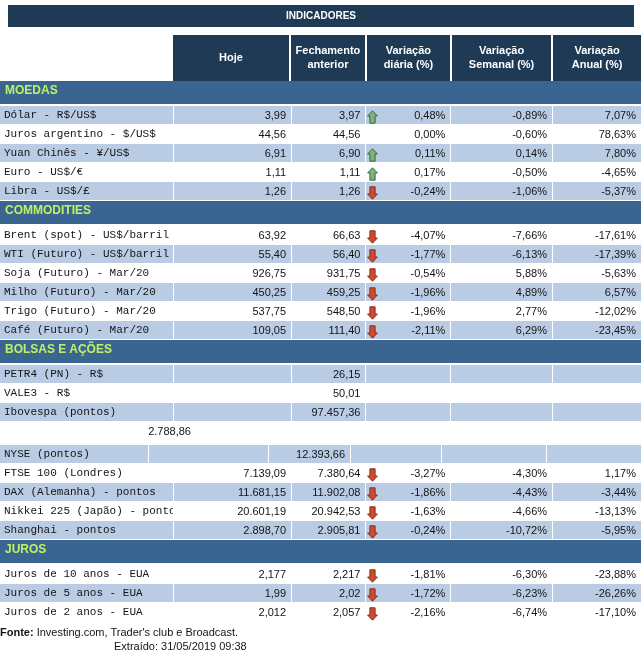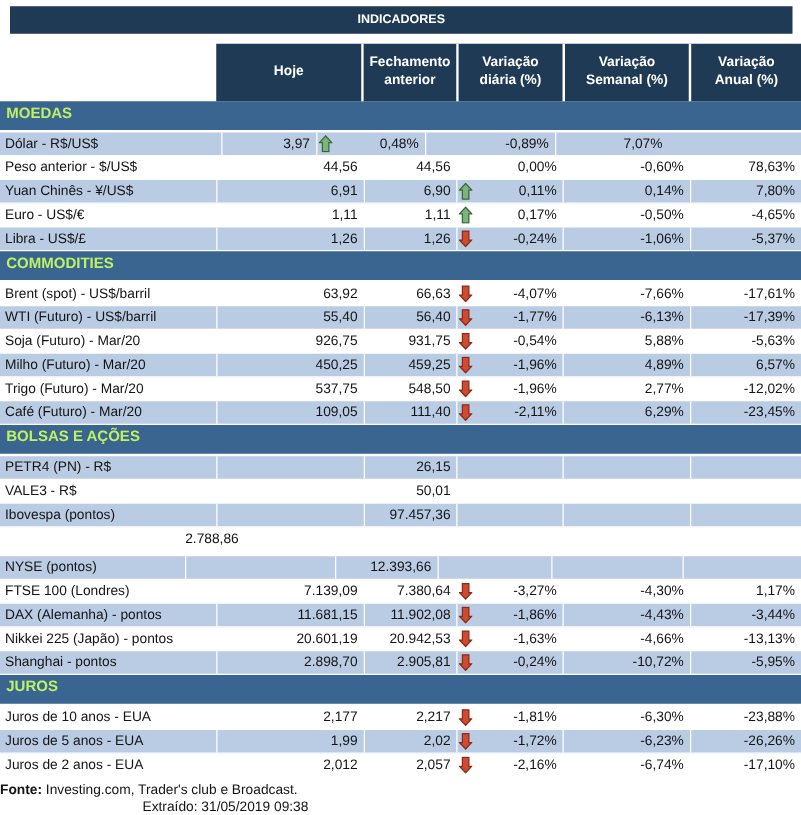--- a/index.html
+++ b/index.html
@@ -21,23 +21,23 @@
   .section{margin-top:0;}
   .section-band{height:23px;background:var(--section-blue);color:#bef264;font-weight:bold;
     font-size:12px;box-sizing:border-box;padding:2px 0 0 5px;margin-bottom:2px;}
 
   .row{display:flex;height:19px;box-sizing:border-box;border-bottom:1px solid #fff;
     line-height:18px;background:#fff;}
   .row.shaded{background:var(--row-shade);}
   .row.gap-before{margin-top:4px;gap:18px;}
   .cell{box-sizing:border-box;border-right:1px solid #fff;overflow:hidden;white-space:nowrap;}
   .cell:last-child{border-right:none;}
-  .cell.label{width:178px;padding-left:4px;}
+  .cell.label{width:178px;padding-left:4px;font-family:Liberation Mono, monospace;}
   .num{text-align:right;padding-right:5px;}
-  .cell.c-dia{display:flex;align-items:center;}
+  .cell.c-dia{display:flex;align-items:flex-end;}
   .arrow{width:13px;height:14px;display:flex;align-items:center;margin-left:1px;flex:0 0 13px;}
   .arrow svg{display:block;}
   .c-dia .val{margin-left:auto;padding-right:5px;}
 
   .footer{padding:3px 0 0 0;line-height:14px;}
   .footer .b{font-weight:bold;}
   .extraido{padding-left:114px;}
 </style>
 </head>
 <body>
@@ -54,35 +54,36 @@
     <div class="col-h c-sem">Variação Semanal (%)</div>
     <div class="col-h c-ano">Variação Anual (%)</div>
   </div>
 
   <div id="sections">
   <div class="section">
     <div class="section-band">MOEDAS</div>
     <div class="rows">
   <div class="row shaded">
     <div class="cell label">Dólar - R$/US$</div>
+    <div class="cell num c-hoje">3,99</div>
     <div class="cell num c-fech">3,97</div>
     <div class="cell c-dia">
       <span class="arrow">
                 <svg width="11" height="14" viewBox="0 0 11 14">
                   <path d="M5.5 0.8 L10.4 6 H8.1 V13.2 H2.9 V6 H0.6 Z" style="fill:var(--arrow-green);stroke:var(--arrow-green-dark);stroke-width:1"></path>
                 </svg>
               </span>
       <span class="val">0,48%</span>
     </div>
     <div class="cell num c-sem">-0,89%</div>
     <div class="cell num c-ano">7,07%</div>
   </div>
 
   <div class="row">
-    <div class="cell label">Peso anterior - $/US$</div>
+    <div class="cell label">Juros argentino - $/US$</div>
     <div class="cell num c-hoje">44,56</div>
     <div class="cell num c-fech">44,56</div>
     <div class="cell c-dia">
       <span class="arrow"></span>
       <span class="val">0,00%</span>
     </div>
     <div class="cell num c-sem">-0,60%</div>
     <div class="cell num c-ano">78,63%</div>
   </div>
 

